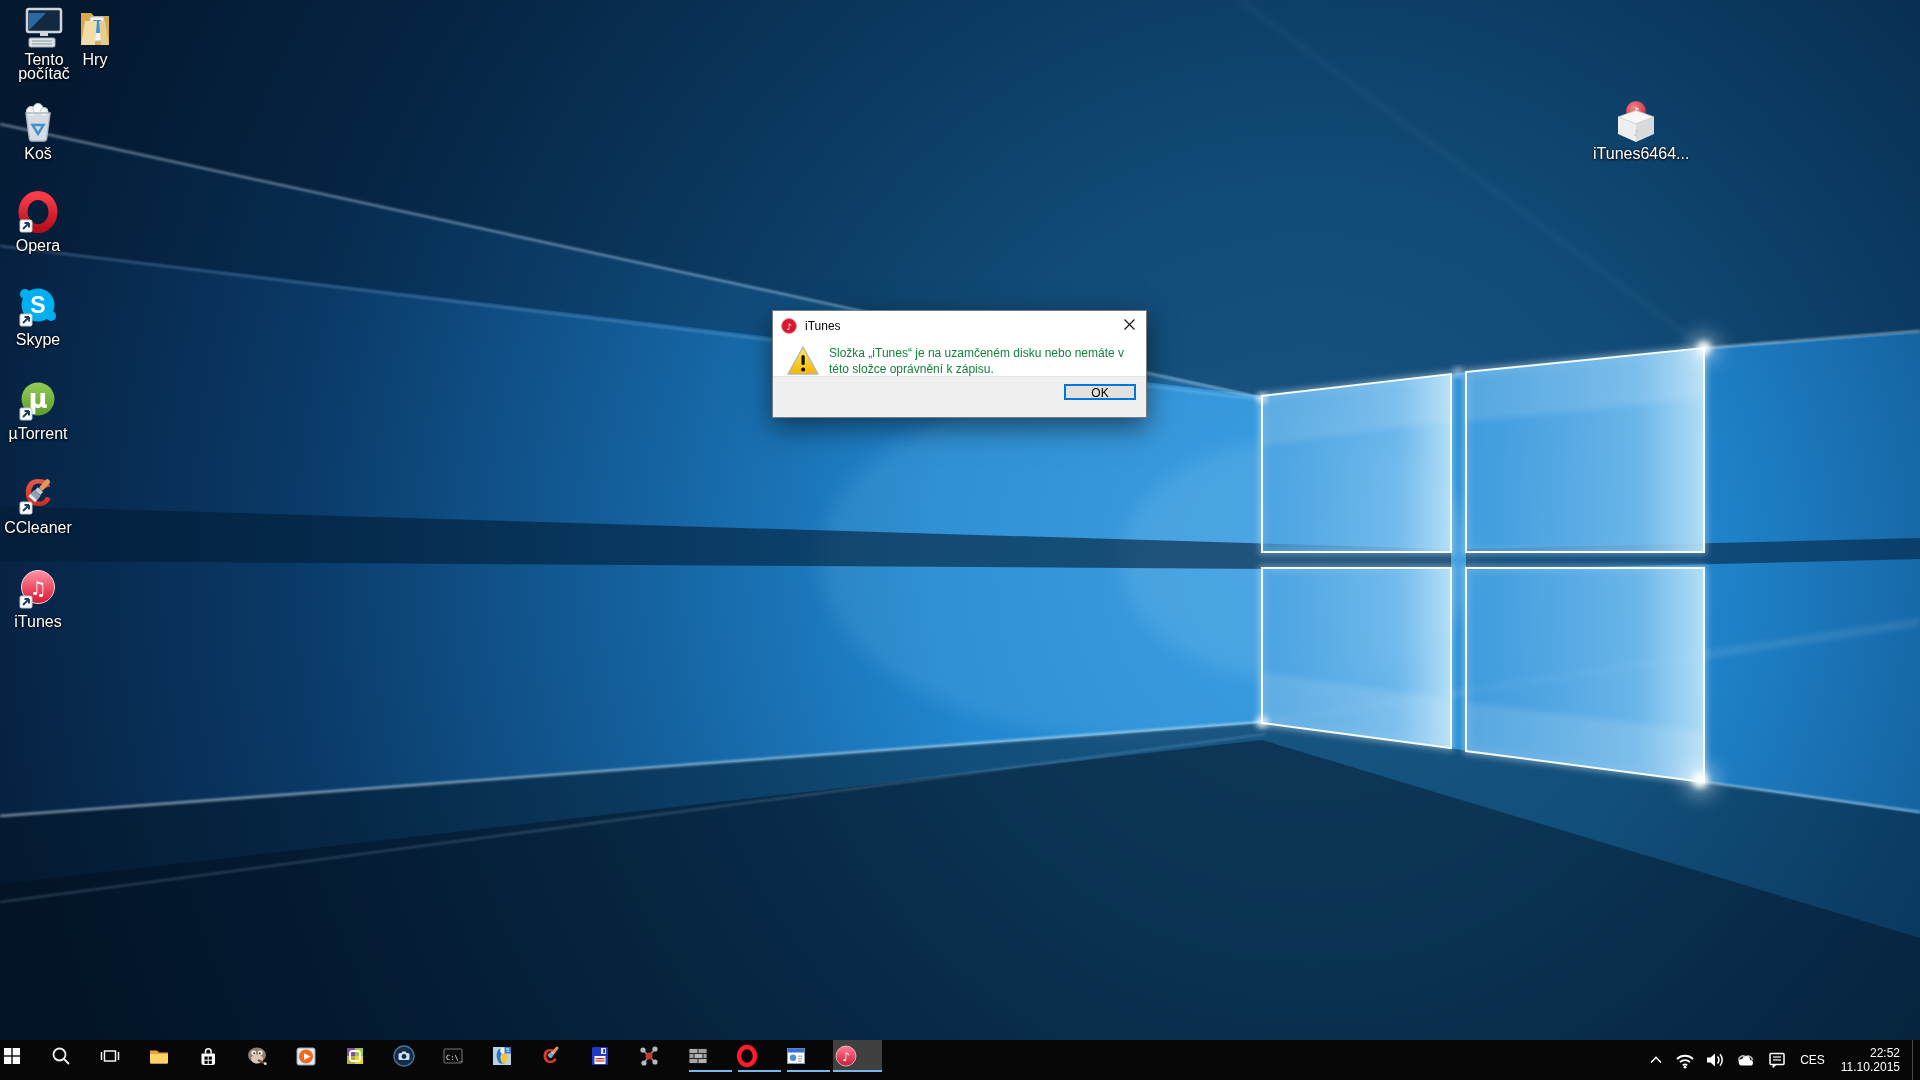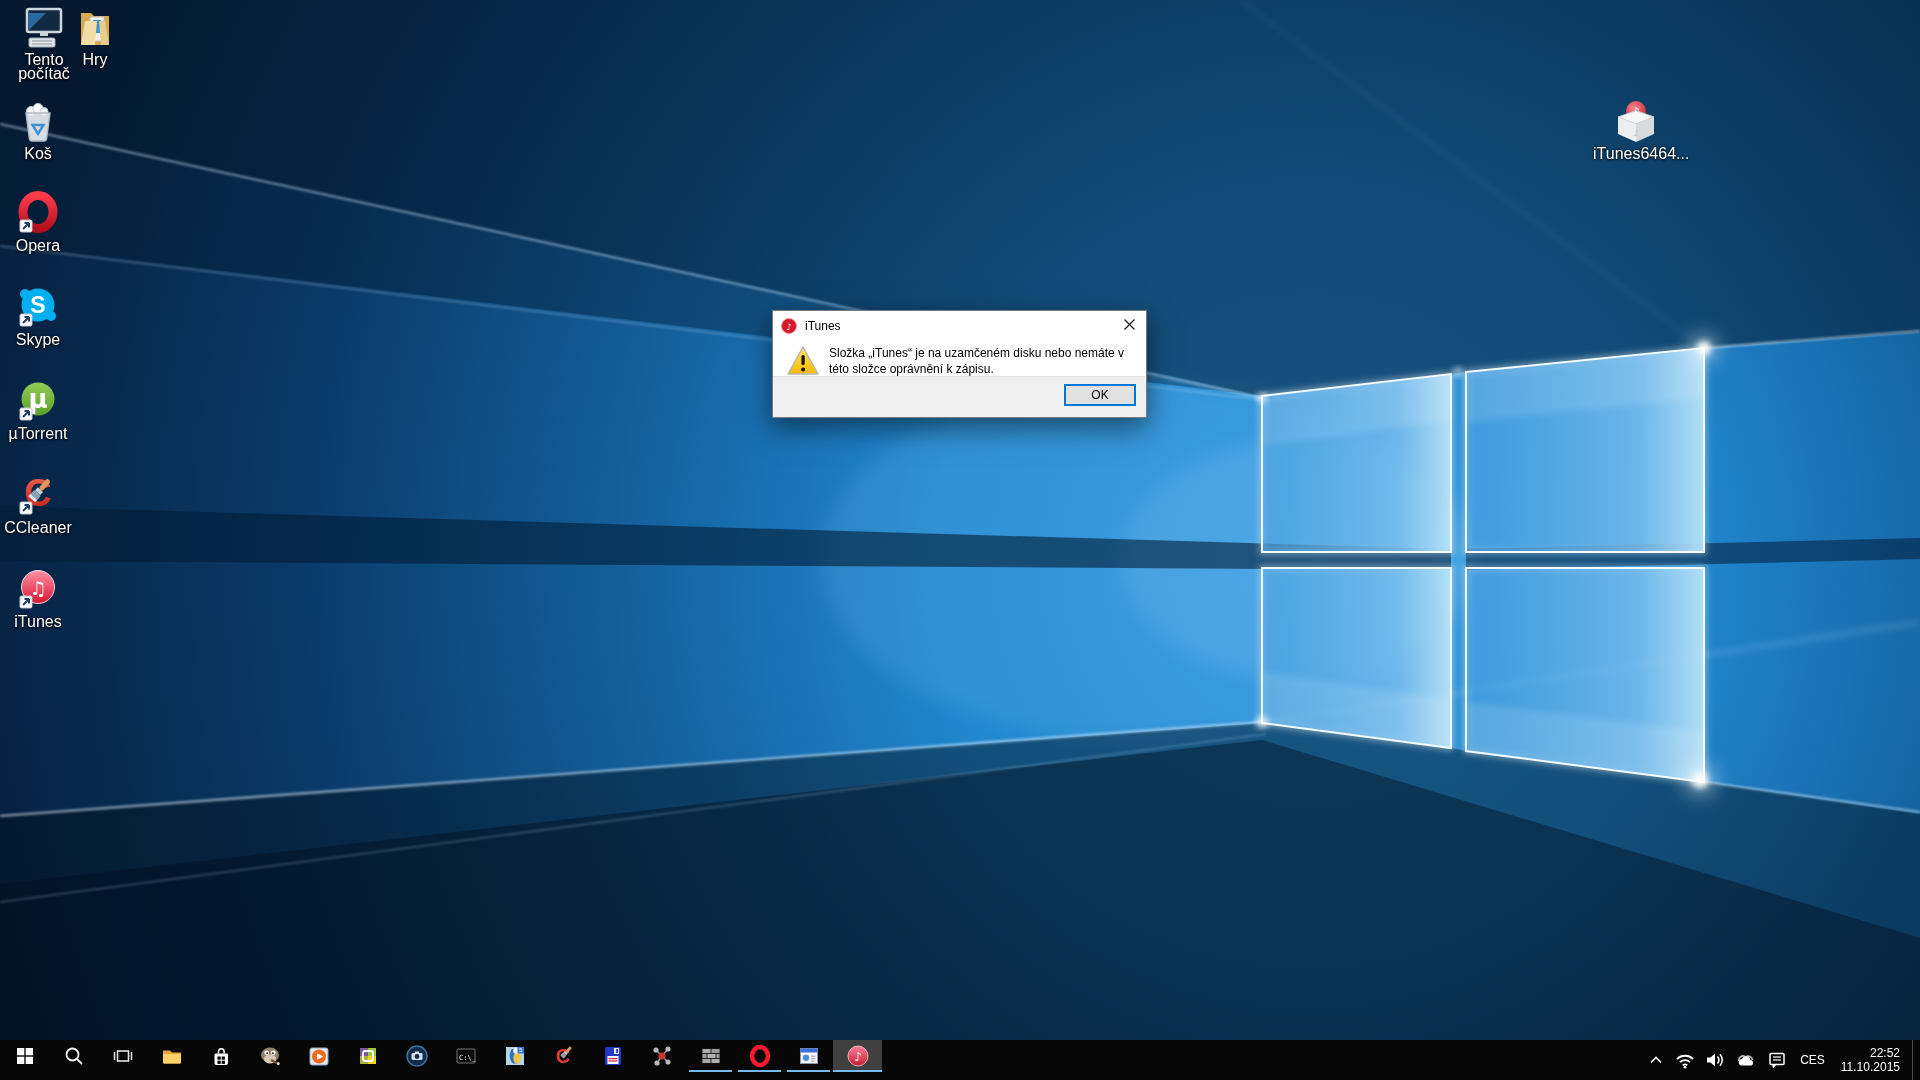--- a/index.html
+++ b/index.html
@@ -13,27 +13,27 @@
   .dicon .lbl{display:block;margin-top:1px;font-size:16px;line-height:14px;color:#fff;
               text-shadow:0 1px 2px rgba(0,0,0,.95),0 0 3px rgba(0,0,0,.8);}
   
   #dialog{position:absolute;left:772px;top:310px;width:375px;height:108px;background:#fff;
           border:1px solid #7b7b7b;box-shadow:0 10px 26px rgba(0,0,0,.5);box-sizing:border-box;}
   #dlg-titlebar{position:absolute;left:0;top:0;right:0;height:30px;background:#fff;display:flex;align-items:center;}
   #dlg-title{font-size:12px;color:#000;margin-left:8px;}
   #dlg-close{position:absolute;right:0;top:0;width:34px;height:27px;display:flex;align-items:center;justify-content:center;}
   #dlg-body{position:absolute;left:0;top:30px;right:0;height:46px;background:#fff;}
   #dlg-warning{position:absolute;left:13px;top:4px;}
-  #dlg-msg{position:absolute;left:56px;top:4px;width:314px;font-size:12px;line-height:16px;color:#000000;}
+  #dlg-msg{position:absolute;left:56px;top:4px;width:314px;font-size:12px;line-height:16px;color:#15803d;}
   #dlg-footer{position:absolute;left:0;bottom:0;right:0;height:41px;background:#f0f0f0;border-top:1px solid #e5e5e5;box-sizing:border-box;}
-  #dlg-ok{position:absolute;right:10px;top:7px;width:72px;height:22px;background:#e1e1e1;
+  #dlg-ok{position:absolute;right:10px;top:7px;width:72px;height:16px;background:#e1e1e1;
           border:2px solid #0078d7;font-size:12px;color:#000;font-family:inherit;padding:0;}
   
   #taskbar{position:absolute;left:0;bottom:0;width:1920px;height:40px;background:#070707;display:flex;align-items:stretch;}
-  .tbtn{position:relative;width:49px;height:32px;display:flex;align-items:center;justify-content:center;flex:0 0 auto;}
+  .tbtn{position:relative;width:49px;height:32px;display:flex;align-items:center;justify-content:flex-start;flex:0 0 auto;}
   .tbtn.running::after{content:"";position:absolute;left:3px;right:3px;bottom:0;height:2px;background:#76b9ed;}
   .tbtn.active{background:#404040;}
   .tbtn.active::after{left:0;right:0;}
   #tray{margin-left:auto;display:flex;align-items:center;height:40px;}
   .trayitem{height:40px;display:flex;align-items:center;justify-content:center;padding:0 5px;}
   #tray-lang{font-size:12px;color:#fff;padding:0 8px;}
   #tray-clock{font-size:12px;color:#fff;text-align:right;line-height:14px;padding:0 8px;}
   #show-desktop{width:7px;height:40px;border-left:1px solid #4a4a4a;margin-left:4px;}
 </style>
 </head>

